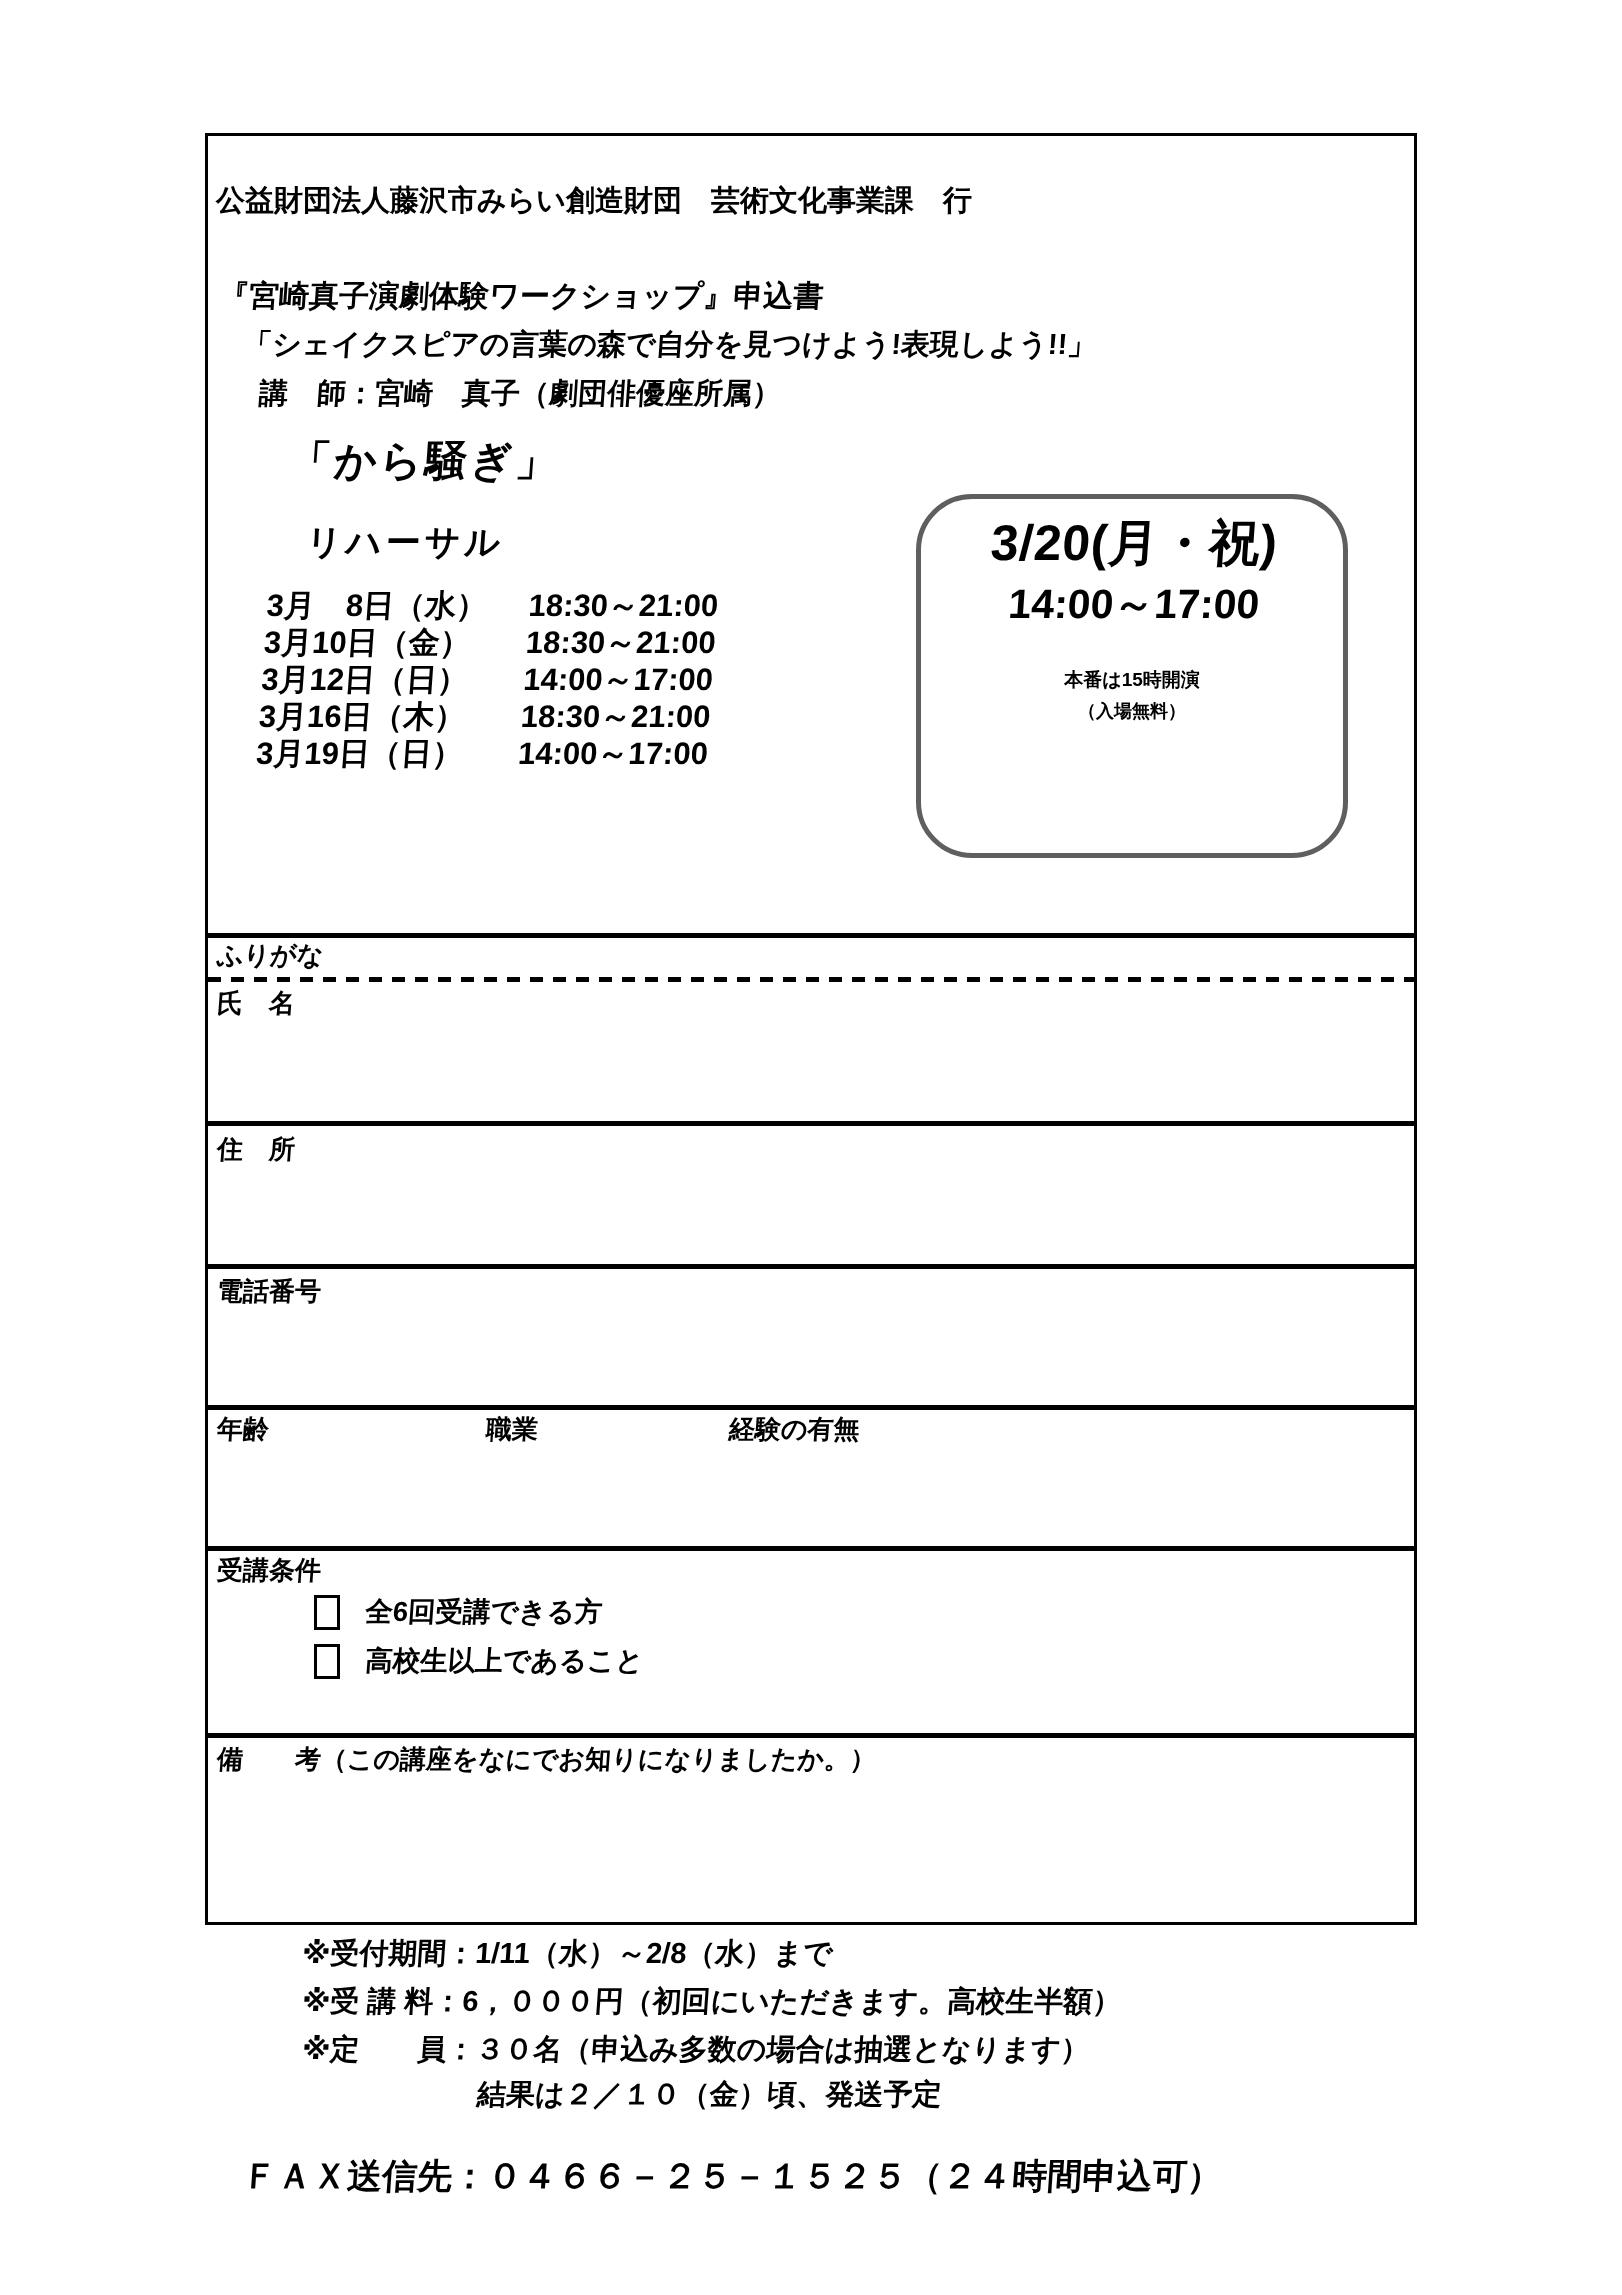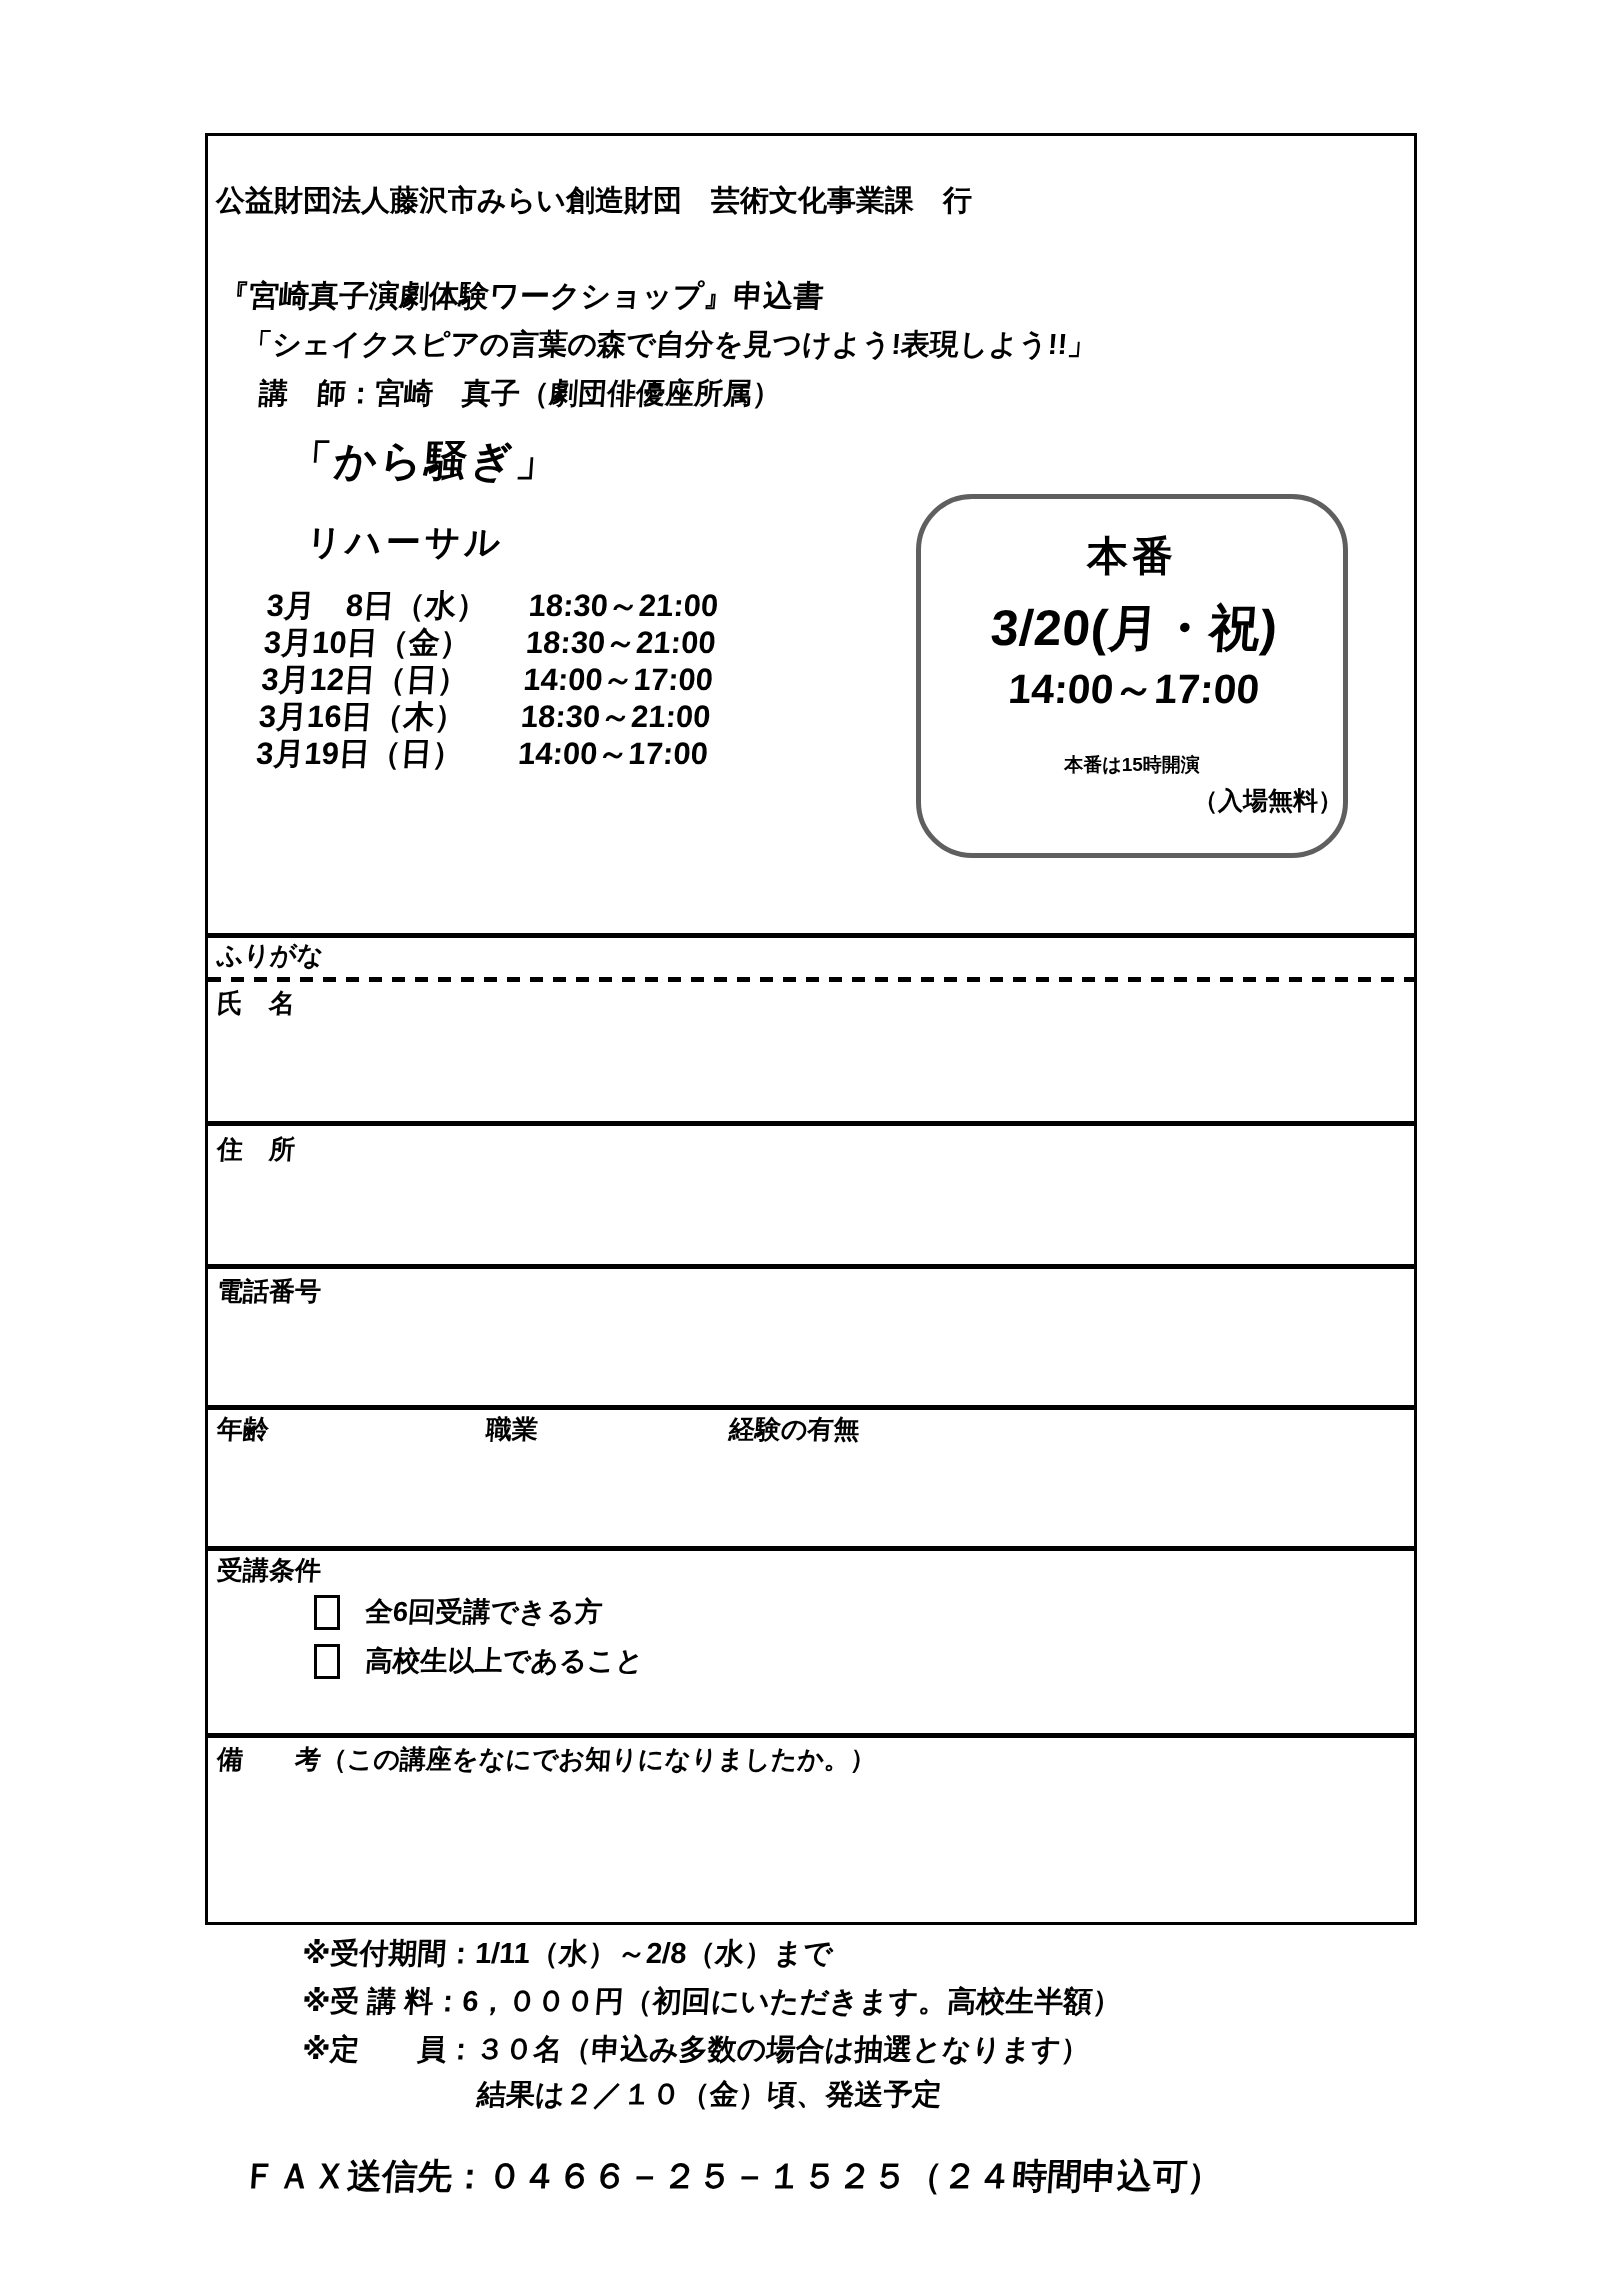--- a/index.html
+++ b/index.html
@@ -40,21 +40,21 @@
   .perf-box {
     position:absolute; left:708px; top:358px;
     width:432px; height:364px;
     border:5.9px solid #5f5f5f; border-radius:56px;
     text-align:center;
   }
   .pb-heading { margin-top:30px; font-size:41px; letter-spacing:3.9px; }
   .pb-date    { margin-top:10.5px; font-size:50px; letter-spacing:0.7px; }
   .pb-time    { margin-top:0px;  font-size:41px; }
   .pb-note1   { margin-top:35px; font-size:19px; }
-  .pb-note2   { margin-top:6.5px; font-size:25px;text-align:right; }
+  .pb-note2   { margin-top:6.5px; font-size:18px; }
   .perf-box .slant { transform:skewX(-4deg); }
 
   
   .row { position:absolute; left:0; right:0; border-top:5.9px solid #000; }
   .row-name       { top:797px; height:187px; }
   .row-address    { top:985px; height:143px; }
   .row-phone      { top:1128px; height:141px; }
   .row-age        { top:1269px; height:141px; }
   .row-conditions { top:1410px; height:188px; }
   .row-remarks    { top:1597px; height:191px; }
@@ -119,21 +119,20 @@
         <span class="sdate">3月16日（木）</span>
         <span class="stime">18:30～21:00</span>
       </div>
       <div class="srow">
         <span class="sdate">3月19日（日）</span>
         <span class="stime">14:00～17:00</span>
       </div>
     </div>
 
     <div class="perf-box">
-      <div class="pb-heading">本番</div>
       <div class="pb-date slant">3/20(月・祝)</div>
       <div class="pb-time slant">14:00～17:00</div>
       <div class="pb-note1">本番は15時開演</div>
       <div class="pb-note2">（入場無料）</div>
     </div>
   </div>
 
   <div class="row row-name">
     <div class="cell-label lab-furigana slant">ふりがな</div>
     <div class="dashed"></div>

